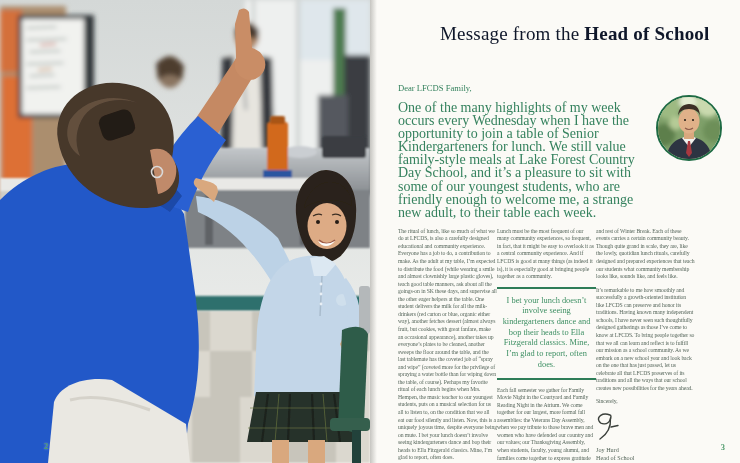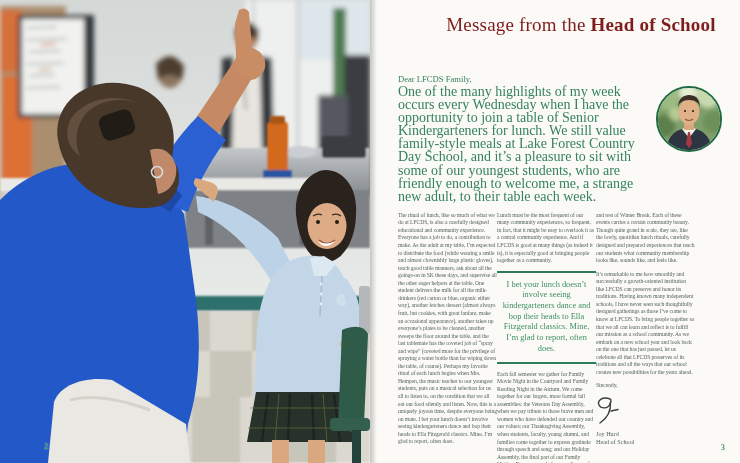--- a/index.html
+++ b/index.html
@@ -8,26 +8,26 @@
   
   .page-left{position:relative;width:370px;height:463px;flex:0 0 370px;overflow:hidden;}
   .page-left svg{display:block;}
   .page-num-left{position:absolute;left:44px;bottom:12px;font-size:8.5px;color:#4f9b6c;
                  font-weight:bold;text-shadow:0 0 2px rgba(255,255,255,.5);}
   
   .page-right{position:relative;width:370px;height:463px;flex:0 0 370px;
               background:#fbfaf6;box-sizing:border-box;padding:14px 18px 0 28px;}
   .spine{position:absolute;left:0;top:0;width:7px;height:463px;
          background:linear-gradient(90deg,rgba(60,60,55,.28),rgba(60,60,55,0));pointer-events:none;}
-  .title{text-align:center;padding-left:42px;font-size:19px;
-         color:#7f1d1d;letter-spacing:.2px;white-space:nowrap;}
+  .title{margin-top:9px;padding-left:42px;font-size:19px;
+         color:#0f172a;letter-spacing:.2px;white-space:nowrap;}
   .title b{font-weight:700;}
   .intro-row{display:flex;margin-top:38px;align-items:flex-start;}
   .intro-text{width:256px;}
-  .salutation{font-size:8.6px;color:#35825e;margin-bottom:1px;}
+  .salutation{font-size:8.6px;color:#35825e;margin-bottom:8px;}
   .intro-par{font-size:14px;line-height:13.1px;color:#35825e;}
   .headshot{margin-left:12px;margin-top:12px;width:62px;height:62px;border-radius:50%;
             border:2.5px solid #1d6a43;overflow:hidden;flex:0 0 auto;box-sizing:content-box;}
   .headshot svg{display:block;}
   .cols{display:flex;margin-top:9px;height:254px;overflow:hidden;}
   .col{width:99px;flex:0 0 99px;overflow:hidden;}
   .col p{margin:0 0 6px 0;font-size:5.7px;line-height:7.55px;letter-spacing:-.1px;color:#57675c;}
   .pullquote{border-top:2px solid #2e7d58;border-bottom:2px solid #2e7d58;
              margin:6px 0 7px 0;padding:7px 1px;}
   .pullquote p{margin:0;font-size:8.4px;line-height:10.7px;color:#3d8f63;text-align:center;

